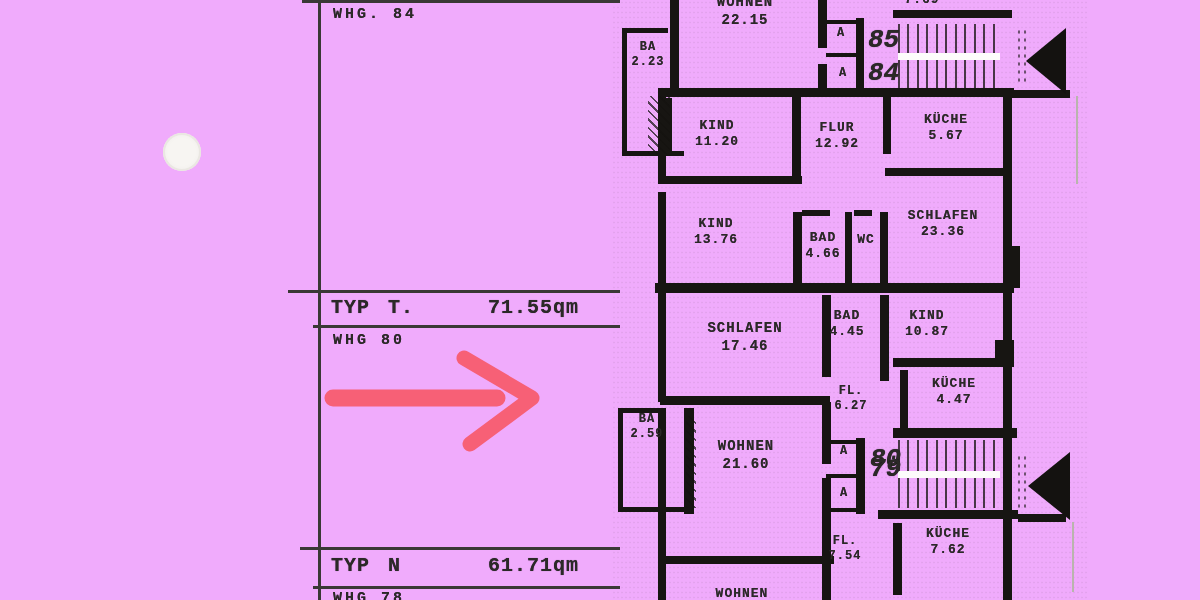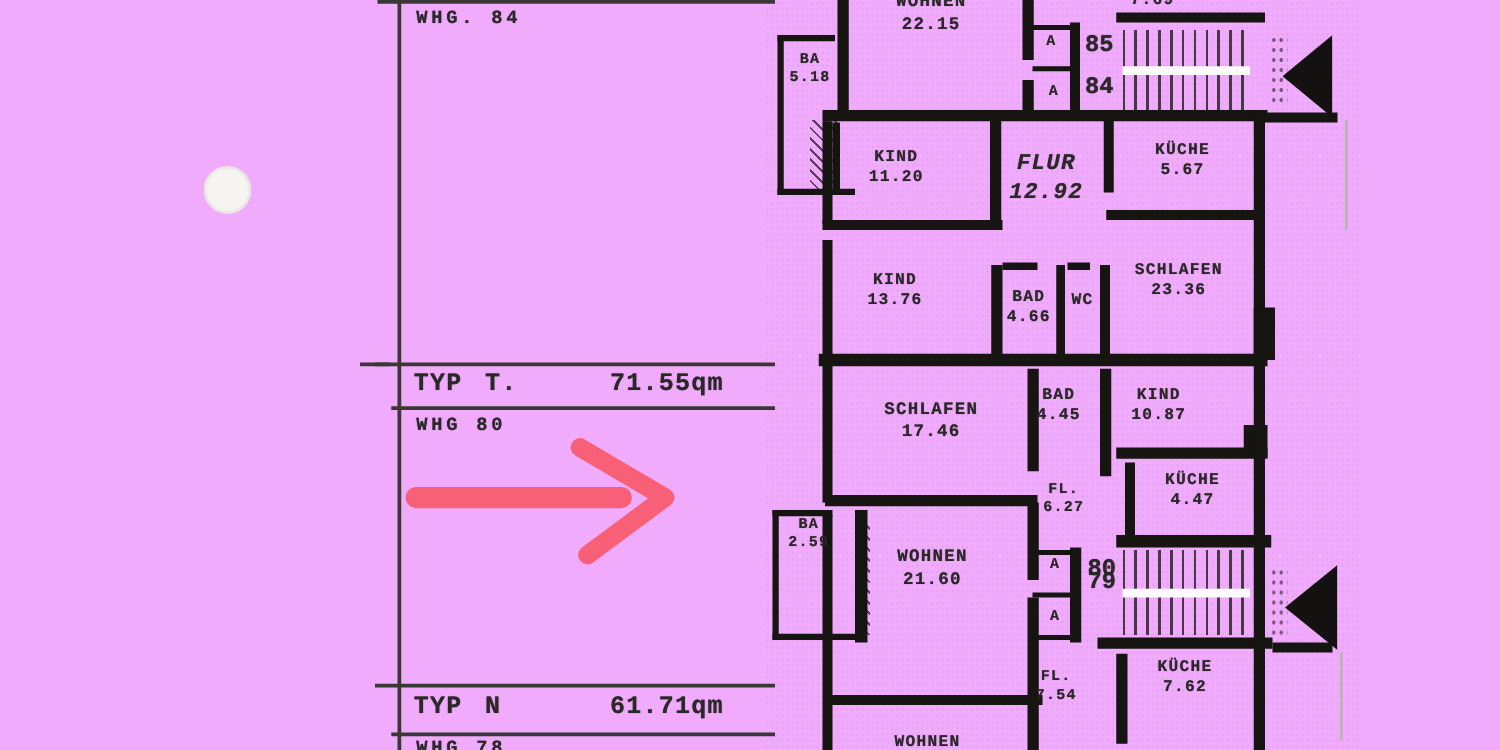--- a/index.html
+++ b/index.html
@@ -51,22 +51,22 @@
     text-shadow:0 0 .7px rgba(0,0,0,.7);
   }
   .typ-code{ margin-left:18px; }
   .typ-area{ margin-left:auto; }
   .room-label{
     position:absolute; text-align:center; font-weight:bold;
     line-height:1.25; letter-spacing:1px; white-space:nowrap;
     text-shadow:0 0 .6px rgba(0,0,0,.6);
   }
   .unit-number{
-    position:absolute; font-size:19px; font-weight:bold; line-height:1;
-    letter-spacing:0; text-shadow:0 0 .8px rgba(0,0,0,.8);
+    position:absolute; font-size:26px; font-weight:bold; line-height:1;
+    letter-spacing:0; text-shadow:0 0 .8px rgba(0,0,0,.8);font-style:italic;
   }
   .door-label{
     position:absolute; font-size:12px; font-weight:bold; line-height:1;
     text-shadow:0 0 .5px rgba(0,0,0,.6);
   }
   .thinline{ position:absolute; background:#b9b4ad; }
   .red-arrow{ position:absolute; left:320px; top:345px; }
 </style>
 </head>
 <body>
@@ -169,30 +169,30 @@
   <div class="thinline" style="left:1076px;top:96px;width:2px;height:88px"></div>
   <div class="thinline" style="left:1072px;top:522px;width:2px;height:70px"></div>
 
   <div id="labels">
       <div class="room-label" style="left: 690px; top: -6px; width: 110px; font-size: 14px;">
         <div>WOHNEN</div>
         <div>22.15</div>
       </div>
       <div class="room-label" style="left: 628px; top: 40px; width: 40px; font-size: 12px;">
         <div>BA</div>
-        <div>5.18</div>
+        <div>2.23</div>
       </div>
       <div class="room-label" style="left: 892px; top: -8px; width: 60px; font-size: 13px;">
         <div>7.69</div>
       </div>
       <div class="room-label" style="left: 685px; top: 118px; width: 64px; font-size: 13px;">
         <div>KIND</div>
         <div>11.20</div>
       </div>
-      <div class="room-label" style="left: 806px; top: 120px; width: 62px; font-size: 18px; font-style: italic;">
+      <div class="room-label" style="left: 806px; top: 120px; width: 62px; font-size: 13px;">
         <div>FLUR</div>
         <div>12.92</div>
       </div>
       <div class="room-label" style="left: 908px; top: 112px; width: 76px; font-size: 13px;">
         <div>KÜCHE</div>
         <div>5.67</div>
       </div>
       <div class="room-label" style="left: 684px; top: 216px; width: 64px; font-size: 13px;">
         <div>KIND</div>
         <div>13.76</div>

